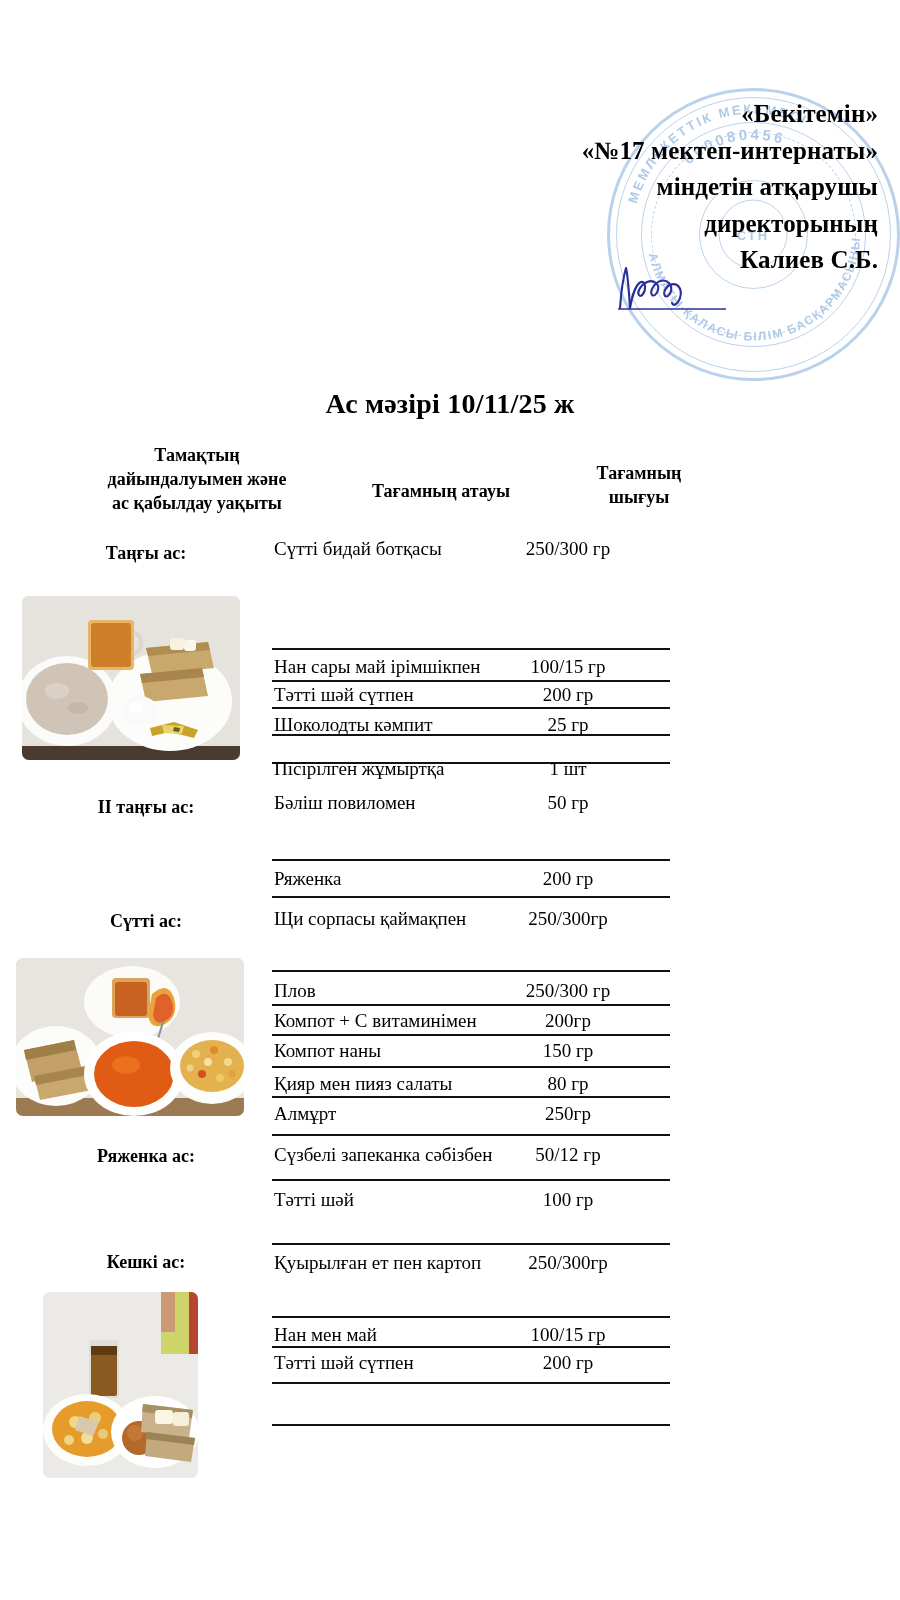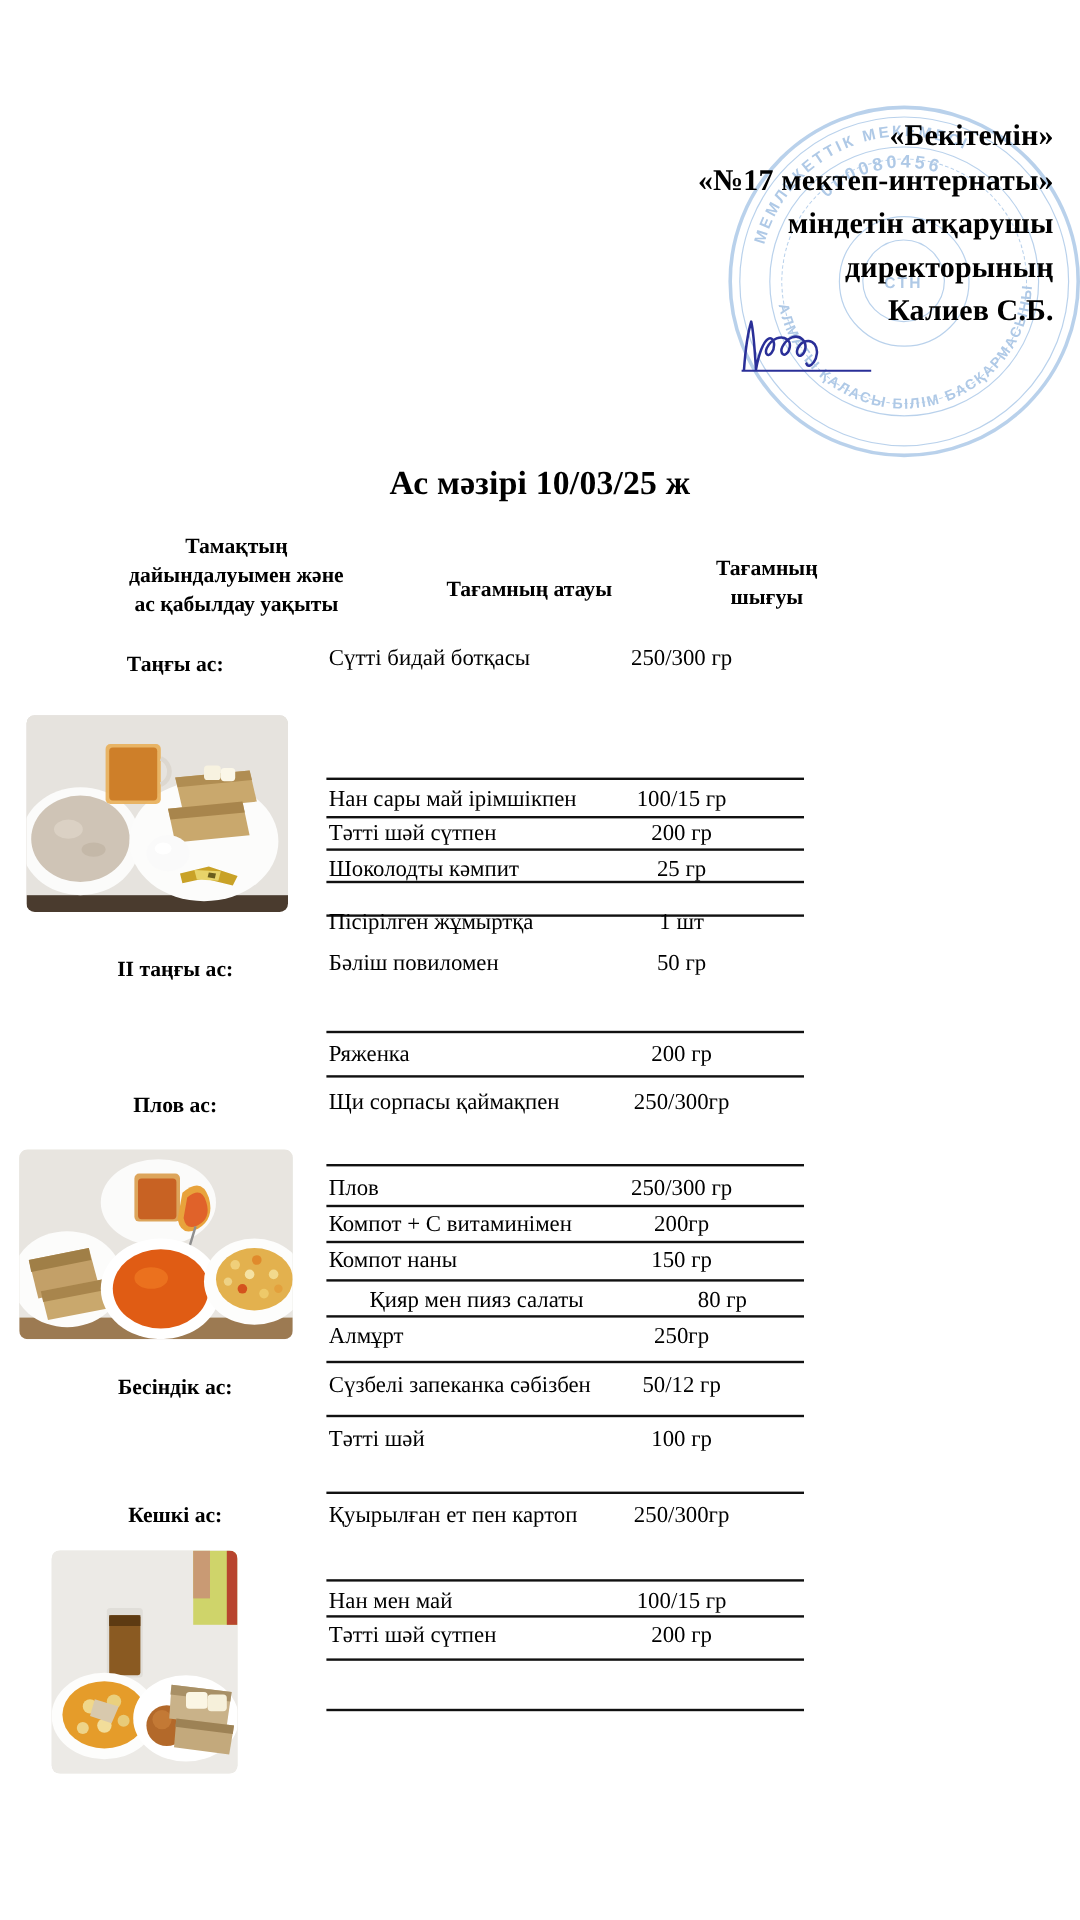--- a/index.html
+++ b/index.html
@@ -203,21 +203,21 @@
   <span class="ln">міндетін атқарушы</span>
   <span class="ln">директорының</span>
   <span class="signer-line">Калиев С.Б.</span>
 </div>
 
 <svg id="signature" viewBox="0 0 118 52">
   <path d="M 10,46 C 11,32 13,16 16,6 C 18,14 19,30 20,46 C 22,34 26,22 31,20 C 36,19 36,28 33,32 C 30,36 27,33 29,28 C 33,20 41,17 46,21 C 50,24 48,31 45,33 C 42,35 40,31 42,27 C 46,19 54,16 59,21 C 63,25 61,32 58,34 C 55,36 53,32 55,28 C 58,22 65,20 69,25 C 72,29 71,36 68,40 C 66,43 63,44 62,41" stroke-width="2.1" stroke-linecap="round" stroke-linejoin="round"></path>
   <line x1="8" y1="47" x2="116" y2="47" stroke-width="1.7"></line>
 </svg>
 
-<div id="menu-title">Ас мәзірі 10/03/25 ж</div>
+<div id="menu-title">Ас мәзірі 10/11/25 ж</div>
 
 <div id="col-headers">
   <div class="h-time">
     <div>Тамақтың</div>
     <div>дайындалуымен және</div>
     <div>ас қабылдау уақыты</div>
   </div>
   <div class="h-dish">Тағамның атауы</div>
   <div class="h-out">
     <div>Тағамның</div>
@@ -240,22 +240,22 @@
     <div class="rule" style="top: 1096px;"></div>
     <div class="rule" style="top: 1134px;"></div>
     <div class="rule" style="top: 1179px;"></div>
     <div class="rule" style="top: 1243px;"></div>
     <div class="rule" style="top: 1316px;"></div>
     <div class="rule" style="top: 1346px;"></div>
     <div class="rule" style="top: 1382px;"></div>
     <div class="rule" style="top: 1424px;"></div>
     <div class="meal-label" style="top: 543px;">Таңғы ас:</div>
     <div class="meal-label" style="top: 797px;">II таңғы ас:</div>
-    <div class="meal-label" style="top: 911px;">Плов ас:</div>
-    <div class="meal-label" style="top: 1146px;">Бесіндік ас:</div>
+    <div class="meal-label" style="top: 911px;">Сүтті ас:</div>
+    <div class="meal-label" style="top: 1146px;">Ряженка ас:</div>
     <div class="meal-label" style="top: 1252px;">Кешкі ас:</div>
     <div class="row" style="top: 538px;">
       <span class="dish">Сүтті бидай  ботқасы</span>
       <span class="qty">250/300 гр</span>
     </div>
     <div class="row" style="top: 656px;">
       <span class="dish">Нан сары май  ірімшікпен</span>
       <span class="qty">100/15 гр</span>
     </div>
     <div class="row" style="top: 684px;">
@@ -287,21 +287,21 @@
       <span class="qty">250/300 гр</span>
     </div>
     <div class="row" style="top: 1010px;">
       <span class="dish">Компот + С витаминімен</span>
       <span class="qty">200гр</span>
     </div>
     <div class="row" style="top: 1040px;">
       <span class="dish">Компот наны</span>
       <span class="qty">150 гр</span>
     </div>
-    <div class="row" style="top: 1073px; margin-left: 34px;">
+    <div class="row" style="top: 1073px;">
       <span class="dish">Қияр мен пияз салаты</span>
       <span class="qty">80 гр</span>
     </div>
     <div class="row" style="top: 1103px;">
       <span class="dish">Алмұрт</span>
       <span class="qty">250гр</span>
     </div>
     <div class="row" style="top: 1144px;">
       <span class="dish">Сүзбелі запеканка сәбізбен</span>
       <span class="qty">50/12 гр</span>

